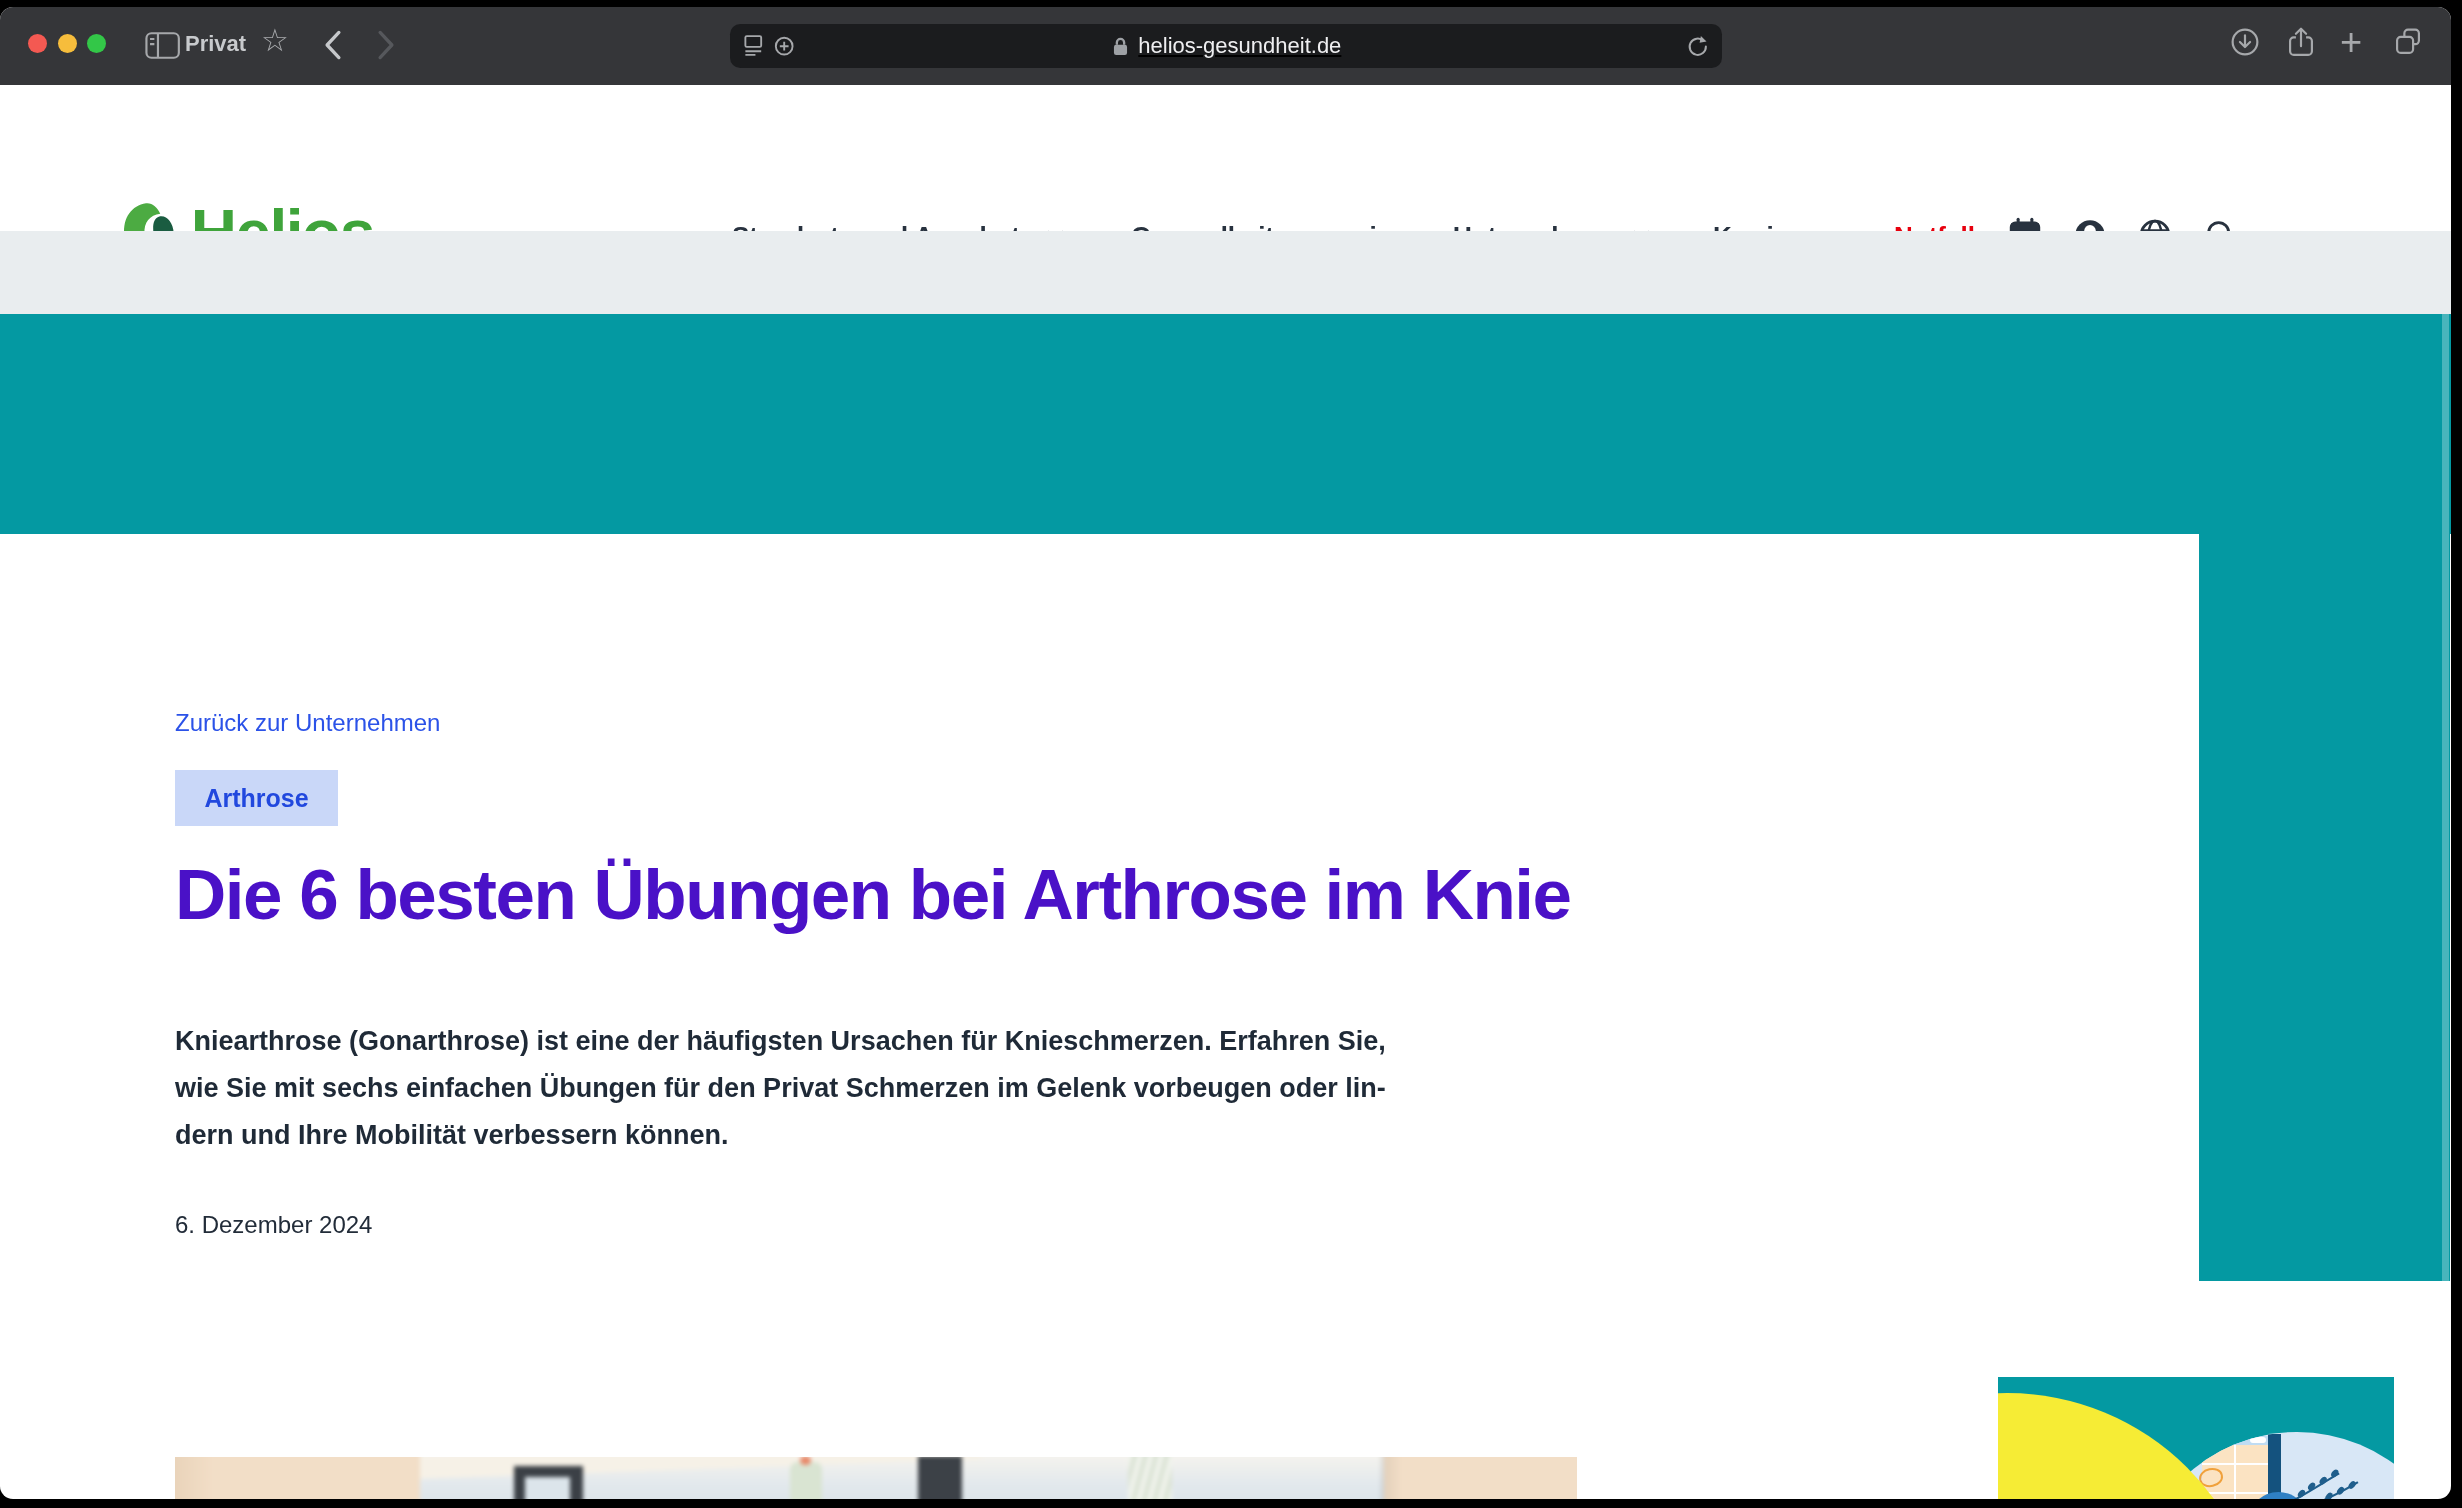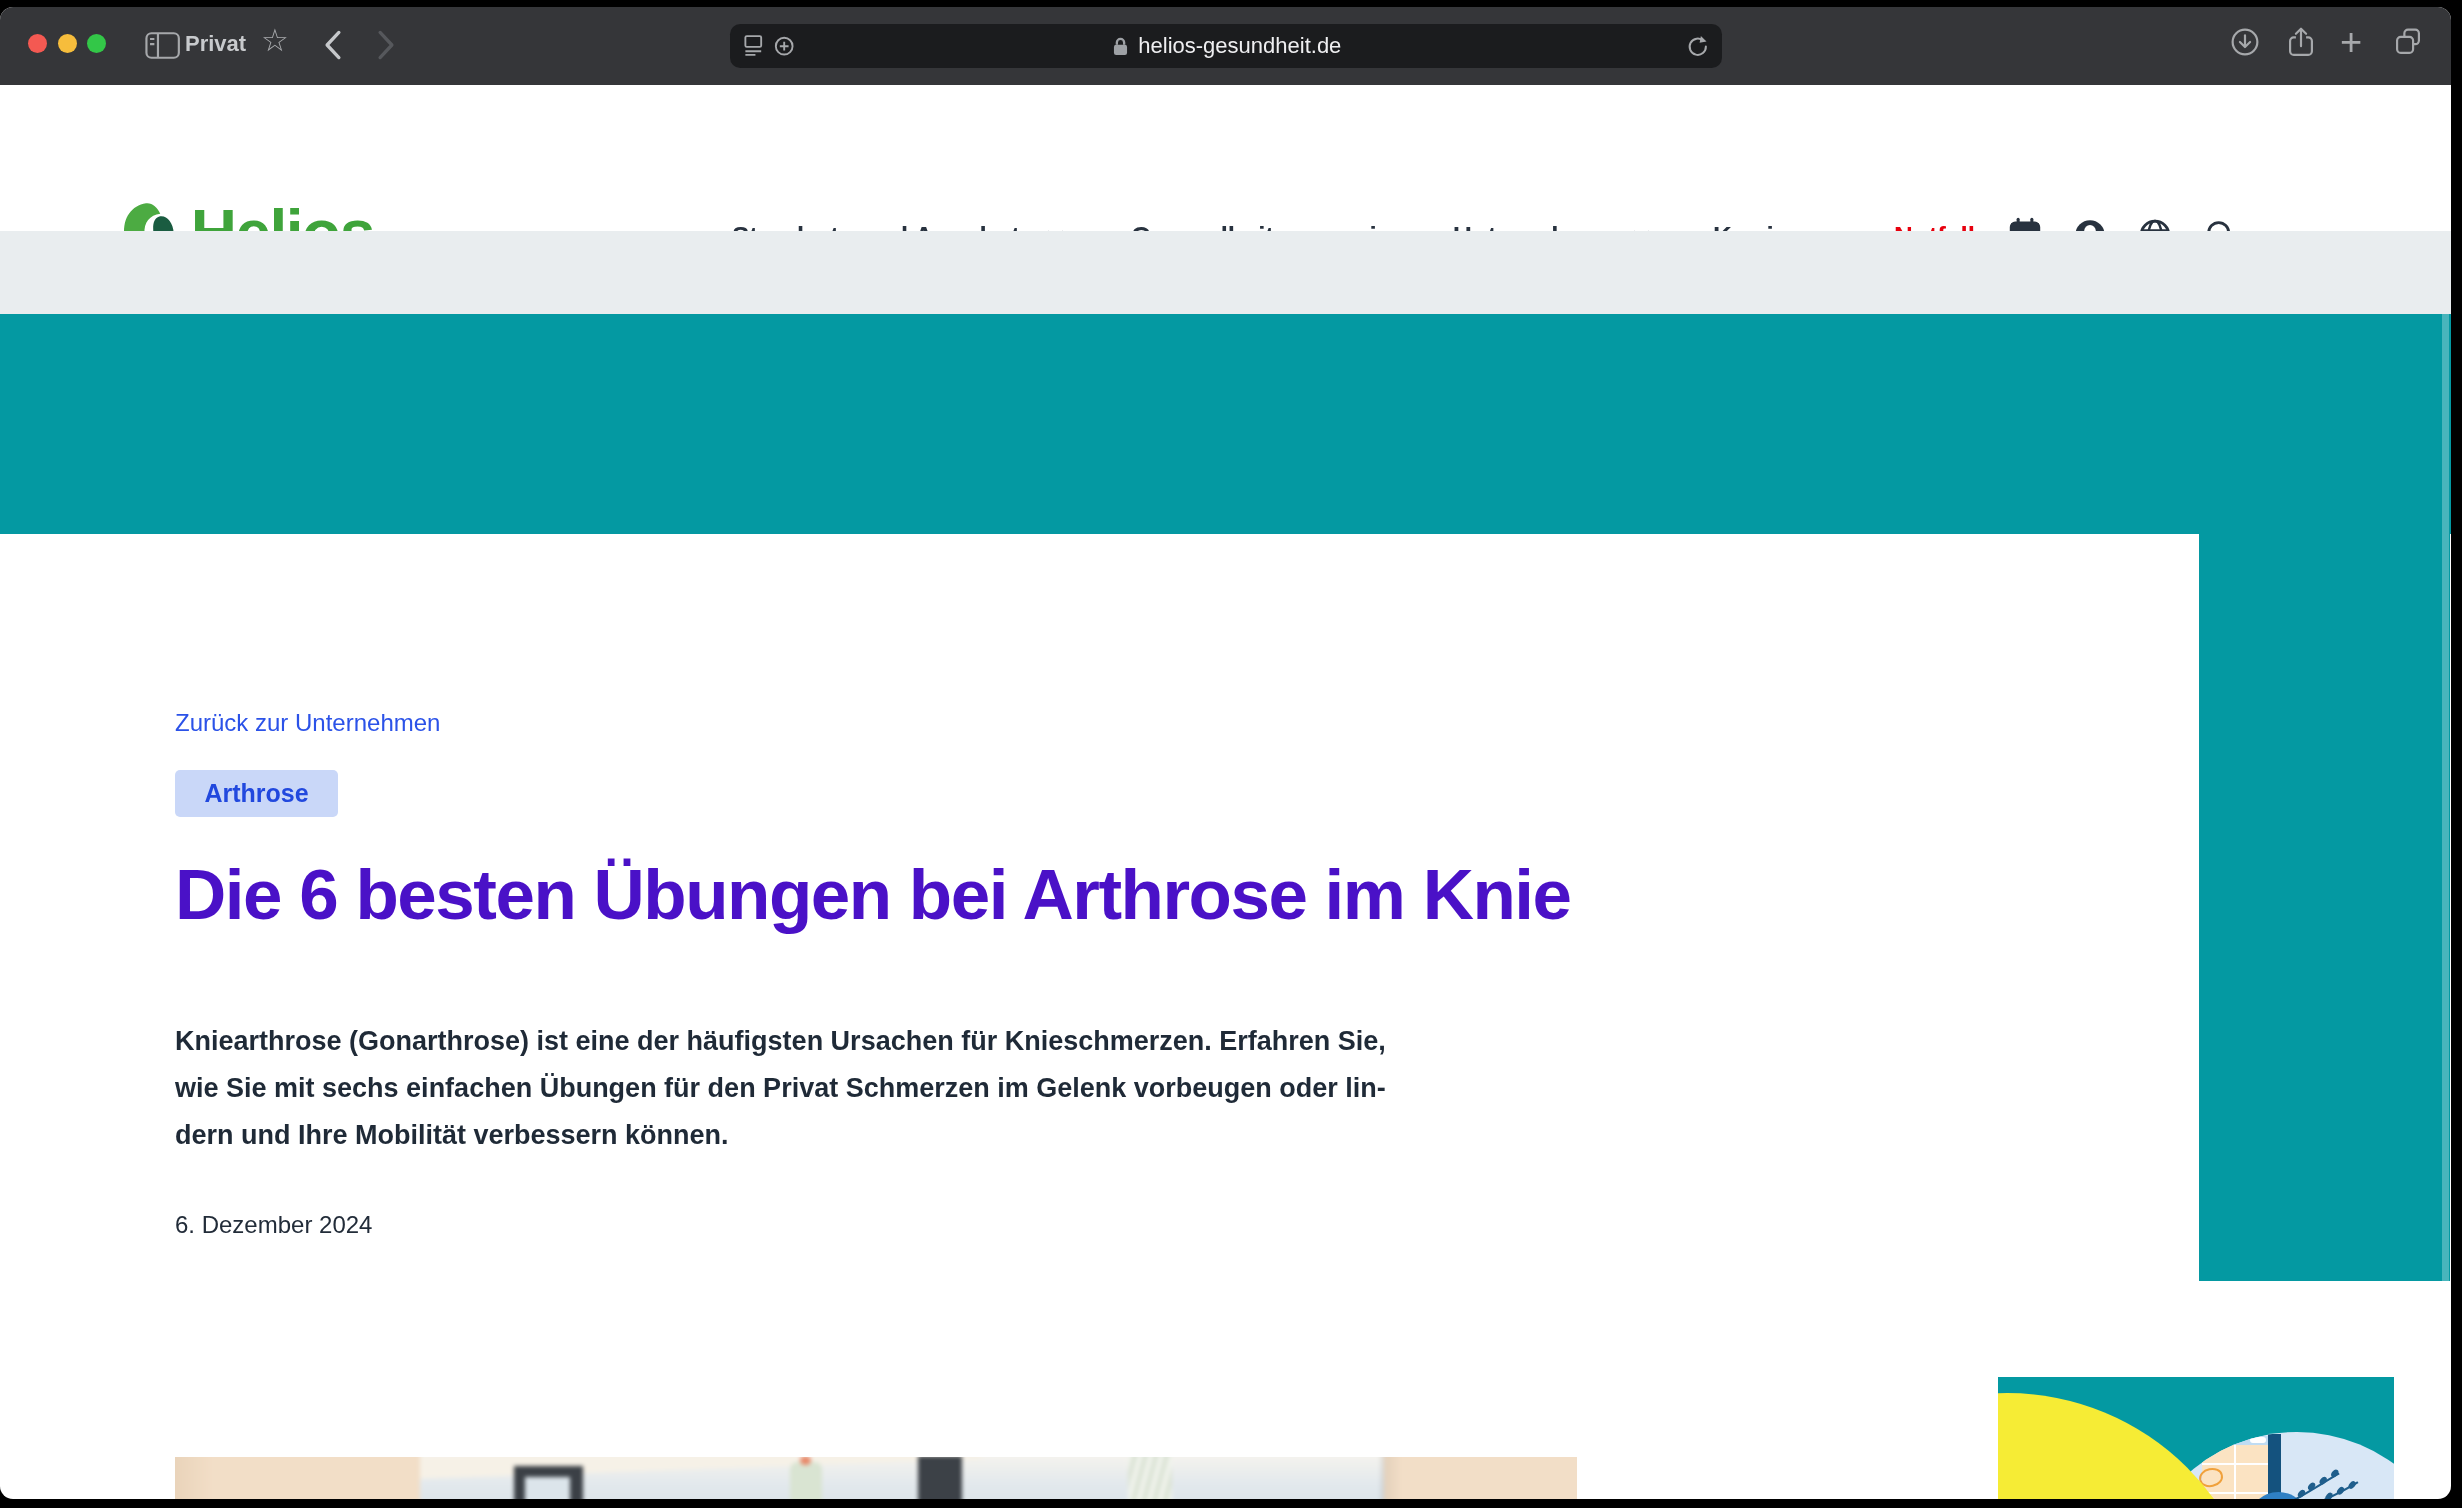--- a/index.html
+++ b/index.html
@@ -11,21 +11,21 @@
 
   
   .chrome{left:0;top:0;width:2451px;height:78px;background:#353639;}
   .tl{width:19px;height:19px;border-radius:50%;top:27px;}
   .tl.red{left:28px;background:#F45952;} .tl.yel{left:58px;background:#F6BD3C;}
   .tl.grn{left:87px;background:#33C748;}
   .chrome svg{display:block;}
   .privat{left:185px;top:23px;font-size:22px;line-height:28px;font-weight:700;color:#C8CACD;}
   .star{left:261px;top:16px;font-size:31px;color:#A9ABAE;line-height:35px;}
   .urlbar{left:730px;top:17px;width:992px;height:44px;background:#1B1C1E;border-radius:10.2px;}
-  .urlcenter{left:0;top:0;width:100%;height:44px;display:flex;align-items:center;justify-content:center;gap:8.7px;}
+  .urlcenter{left:0;top:0;width:100%;height:44px;display:flex;align-items:center;justify-content:center;gap:8.7px;text-decoration:underline;}
   .domain{font-size:22px;color:#EFEFF1;font-weight:400;}
   .newtab{left:2340px;top:13px;font-size:38px;font-weight:300;color:#A6A8AB;line-height:44px;}
   .scrollthumb{left:2433px;top:79px;width:11px;height:86px;background:#96989B;border-radius:5.8px;}
   .scrollstripe{left:2442px;top:307px;width:7.3px;height:967px;background:rgba(255,255,255,.28);}
 
   
   .siteheader{left:0;top:78px;width:2451px;height:146px;background:#fff;}
   .logo{left:119px;top:115px;display:flex;align-items:center;gap:11.7px;}
   .logotext{font-size:64px;font-weight:700;color:#3FA43B;letter-spacing:-1.5px;line-height:67px;}
   .navitem{top:134px;display:flex;align-items:center;gap:11.7px;font-size:26px;font-weight:700;
@@ -37,21 +37,21 @@
   .magtitle{left:177px;top:248px;font-size:31px;font-weight:700;color:#1B6B4F;line-height:35px;}
   .subnav{top:251px;display:flex;align-items:center;gap:11.7px;font-size:26px;font-weight:400;
           color:#2A3440;line-height:32px;}
 
   
   .heroband{left:0;top:307px;width:2451px;height:220px;background:#0499A2;}
   .herocol{left:2199px;top:527px;width:251px;height:747px;background:#0499A2;}
 
   
   .backlink{left:175px;top:701px;font-size:24px;color:#2B52E8;line-height:29px;}
-  .badge{left:175px;top:763px;width:163px;height:47px;background:#C9D7F8;border-radius:5px;
+  .badge{left:175px;top:763px;width:163px;height:56px;background:#C9D7F8;border-radius:0;
          display:flex;align-items:center;justify-content:center;font-size:25px;font-weight:700;color:#2148DE;}
   .h1{left:175px;top:845px;width:1923px;font-size:71px;font-weight:700;color:#4A11C7;
       letter-spacing:-1.5px;line-height:86px;}
   .intro{left:175px;top:1011px;font-size:27px;font-weight:700;color:#1F2A37;line-height:47px;}
   .date{left:175px;top:1202px;font-size:24px;font-weight:400;color:#222C39;line-height:31px;}
 
   
   .photo{left:175px;top:1450px;width:1402px;height:42px;overflow:hidden;background:#F2DEC7;}
   .photoblur{position:absolute;left:-5.8px;top:-5.8px;width:1413px;height:58px;filter:blur(2.2px);}
   .photoblur>div{position:absolute;}

